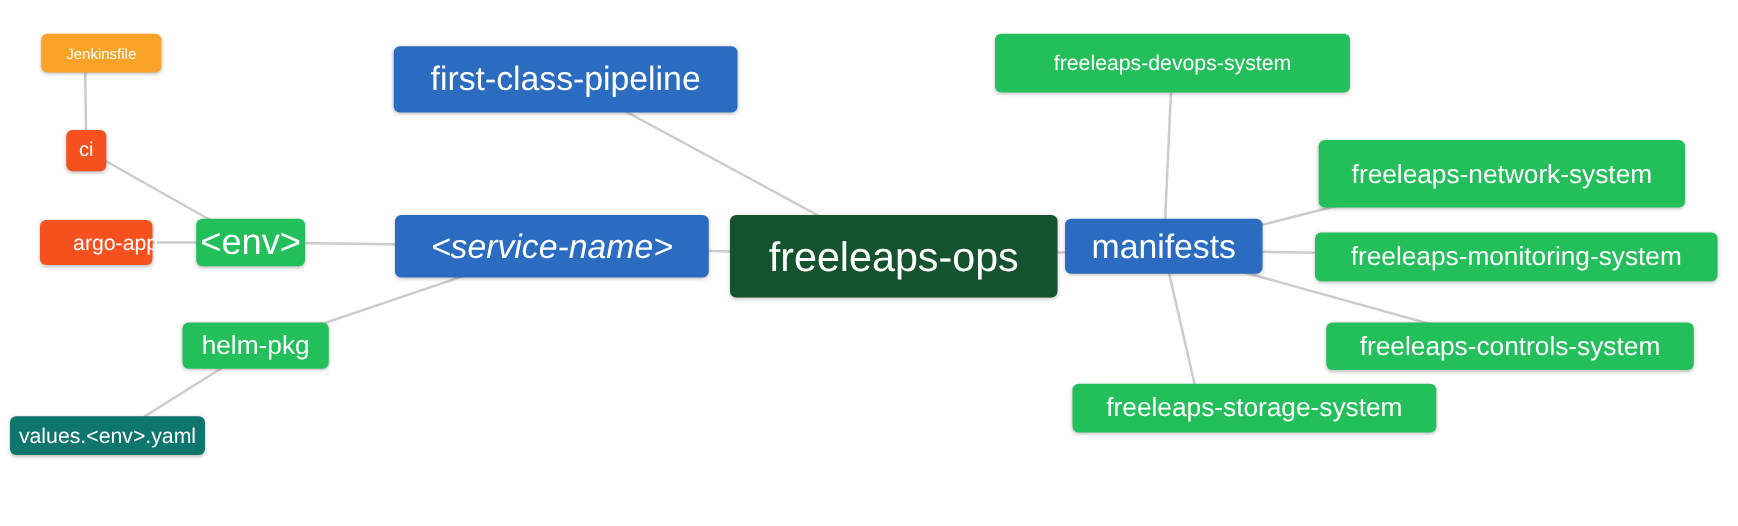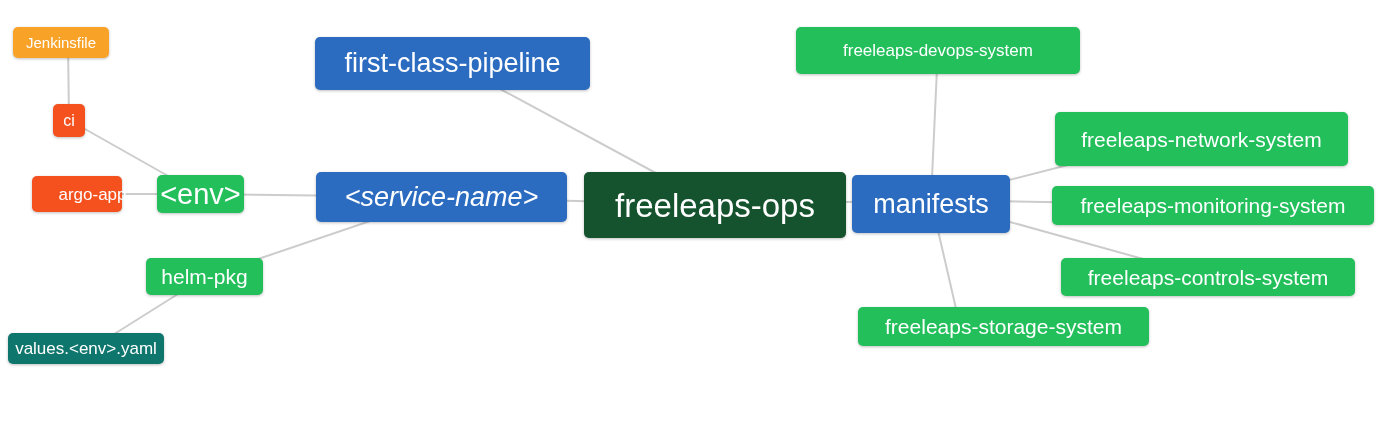--- a/index.html
+++ b/index.html
@@ -55,39 +55,39 @@
     <line x1="452" y1="63" x2="715" y2="205"></line>
     <line x1="441" y1="197" x2="715" y2="205"></line>
     <line x1="715" y1="205" x2="931" y2="200"></line>
     <line x1="931" y1="200" x2="938" y2="46"></line>
     <line x1="931" y1="200" x2="1201" y2="131"></line>
     <line x1="931" y1="200" x2="1213" y2="205"></line>
     <line x1="931" y1="200" x2="1208" y2="277"></line>
     <line x1="931" y1="200" x2="960" y2="326"></line>
   </svg>
 
-  <div class="node" style="left: 13px; top: 27px; width: 96px; height: 31px; font-size: 15px; background: rgb(248, 162, 40);">Jenkinsfile</div>
+  <div class="node" style="left: 33px; top: 27px; width: 96px; height: 31px; font-size: 12px; background: rgb(248, 162, 40);">Jenkinsfile</div>
 
   <div class="node" style="left: 53px; top: 104px; width: 32px; height: 33px; font-size: 16px; background: rgb(244, 81, 30);">ci</div>
 
   <div class="node" style="left: 32px; top: 176px; width: 90px; height: 36px; font-size: 17px; background: rgb(244, 81, 30); padding-left: 31px;">argo-app</div>
 
   <div class="node" style="left: 157px; top: 175px; width: 87px; height: 38px; font-size: 29px; background: rgb(34, 191, 91);">&lt;env&gt;</div>
 
   <div class="node" style="left: 146px; top: 258px; width: 117px; height: 37px; font-size: 21px; background: rgb(34, 191, 91);">helm-pkg</div>
 
   <div class="node" style="left: 8px; top: 333px; width: 156px; height: 31px; font-size: 17px; background: #0f766e;">values.&lt;env&gt;.yaml</div>
 
   <div class="node" style="left: 315px; top: 37px; width: 275px; height: 53px; font-size: 27px; background: rgb(43, 108, 193);">first-class-pipeline</div>
 
   <div class="node" style="left: 316px; top: 172px; width: 251px; height: 50px; font-size: 27px; background: rgb(43, 108, 193); font-style: italic;">&lt;service-name&gt;</div>
 
   <div class="node" style="left: 584px; top: 172px; width: 262px; height: 66px; font-size: 33px; background: #14532d;">freeleaps-ops</div>
 
-  <div class="node" style="left: 852px; top: 175px; width: 158px; height: 58px; font-size: 27px; background: rgb(43, 108, 193);">manifests</div>
+  <div class="node" style="left: 852px; top: 175px; width: 158px; height: 44px; font-size: 27px; background: rgb(43, 108, 193);">manifests</div>
 
   <div class="node" style="left: 796px; top: 27px; width: 284px; height: 47px; font-size: 17px; background: rgb(34, 191, 91);">freeleaps-devops-system</div>
 
   <div class="node" style="left: 1055px; top: 112px; width: 293px; height: 54px; font-size: 21px; background: rgb(34, 191, 91);">freeleaps-network-system</div>
 
   <div class="node" style="left: 1052px; top: 186px; width: 322px; height: 39px; font-size: 21px; background: rgb(34, 191, 91);">freeleaps-monitoring-system</div>
 
   <div class="node" style="left: 1061px; top: 258px; width: 294px; height: 38px; font-size: 21px; background: rgb(34, 191, 91);">freeleaps-controls-system</div>
 
   <div class="node" style="left: 815px; top: 307px; width: 291px; height: 39px; font-size: 21px; background: rgb(34, 191, 91); margin-left: 43px;">freeleaps-storage-system</div>

